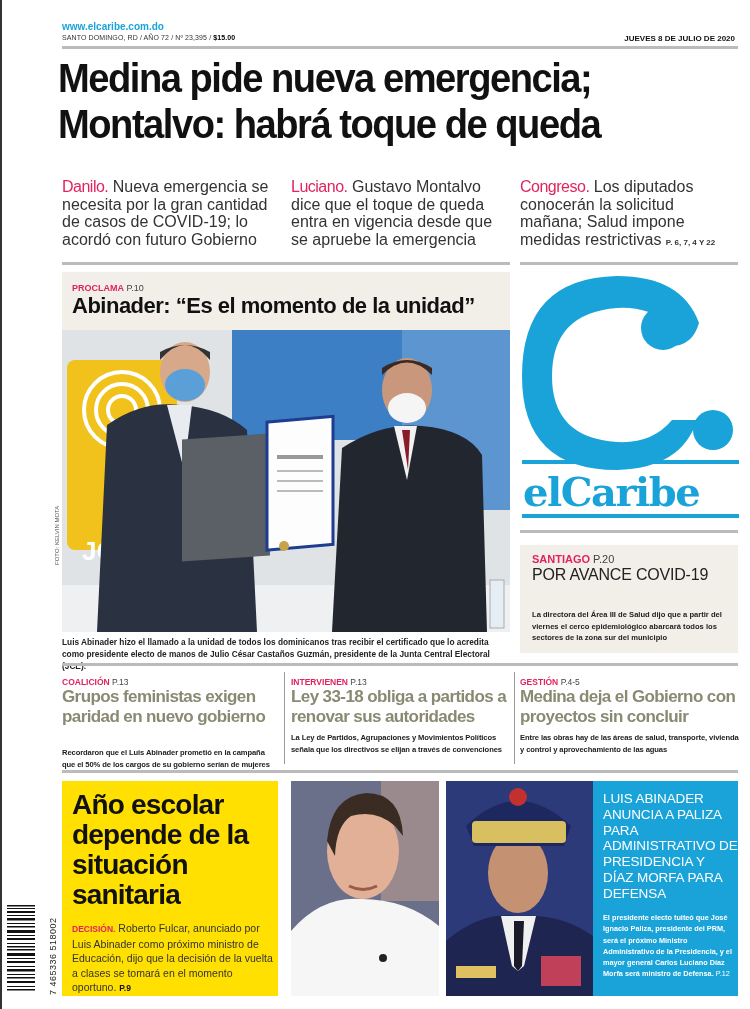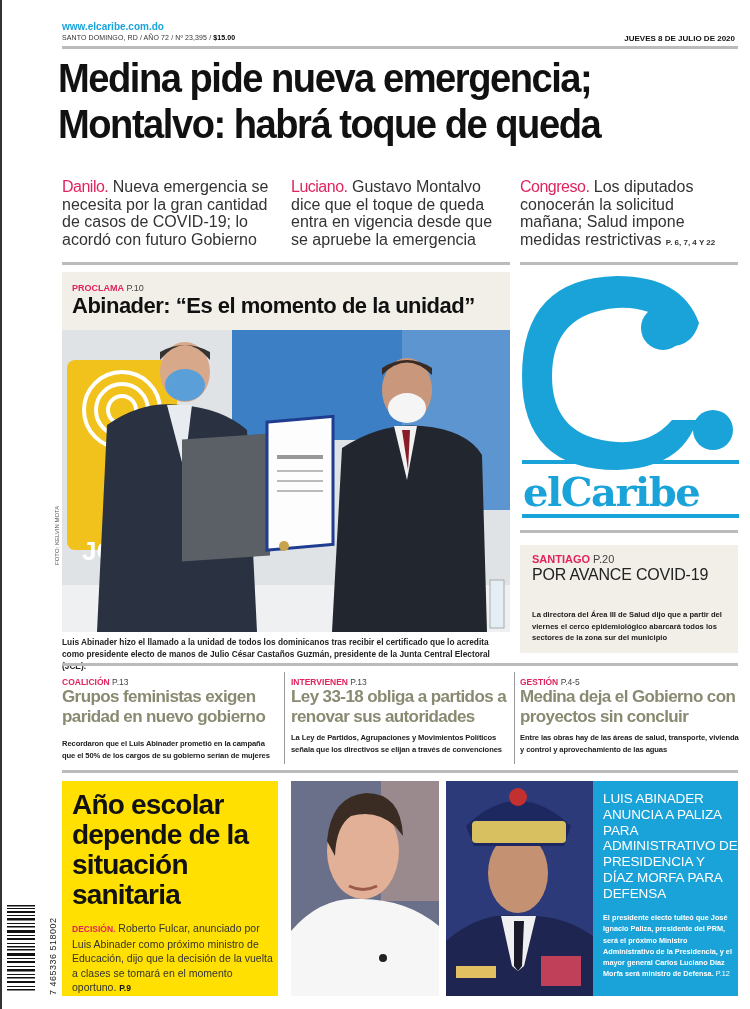--- a/index.html
+++ b/index.html
@@ -144,21 +144,21 @@
 <div class="abs santiago-title">
   <div>POR AVANCE COVID-19</div>
 </div>
 <div class="abs santiago-body">La directora del Área III de Salud dijo que a partir del viernes el cerco epidemiológico abarcará todos los sectores de la zona sur del municipio</div>
 
 <div class="dotline" style="left:62px; top:663px; width:676px;"></div>
 
 <div class="abs" style="left:62px; top:677px; width:216px;">
   <div class="story-kicker"><span class="kicker-red">COALICIÓN</span><span class="pg-gray"> P.13</span></div>
   <div class="story-title">Grupos feministas exigen paridad en nuevo gobierno</div>
-  <div class="story-body" style="margin-top:11px;">Recordaron que el Luis Abinader prometió en la campaña que el 50% de los cargos de su gobierno serían de mujeres</div>
+  <div class="story-body" style="margin-top:20px;">Recordaron que el Luis Abinader prometió en la campaña que el 50% de los cargos de su gobierno serían de mujeres</div>
 </div>
 <div class="vrule" style="left:284px; top:672px; height:92px;"></div>
 <div class="abs" style="left:291px; top:677px; width:220px;">
   <div class="story-kicker"><span class="kicker-red">INTERVIENEN</span><span class="pg-gray"> P.13</span></div>
   <div class="story-title">Ley 33-18 obliga a partidos a renovar sus autoridades</div>
   <div class="story-body" style="margin-top:5px;">La Ley de Partidos, Agrupaciones y Movimientos Políticos señala que los directivos se elijan a través de convenciones</div>
 </div>
 <div class="vrule" style="left:514px; top:672px; height:92px;"></div>
 <div class="abs" style="left:520px; top:677px; width:220px;">
   <div class="story-kicker"><span class="kicker-red">GESTIÓN</span><span class="pg-gray"> P.4-5</span></div>

